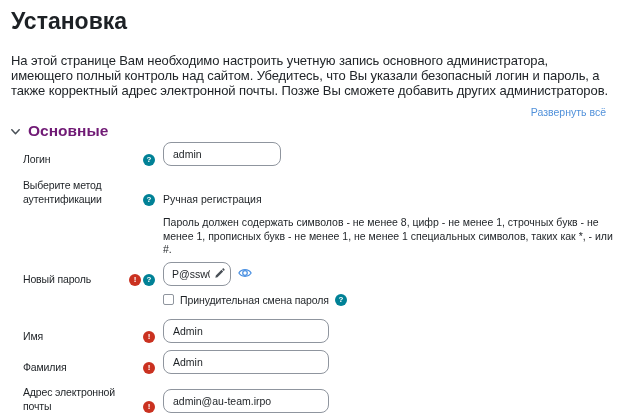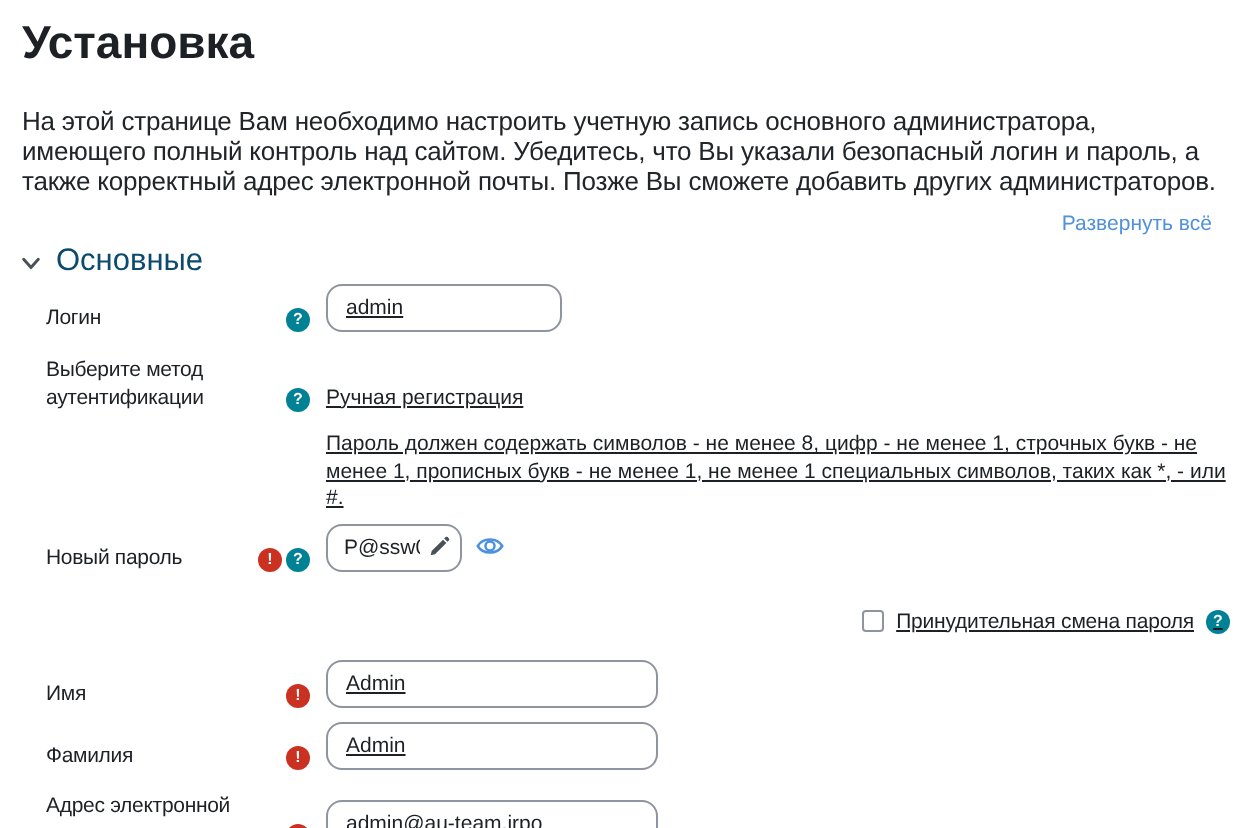--- a/index.html
+++ b/index.html
@@ -22,46 +22,46 @@
   }
   .expand {
     position: absolute; top: 106px; right: 18px;
     font-size: 10.5px; color: #5191da; text-decoration: none; cursor: pointer; margin-left: 28px;
   }
   .section-header {
     position: absolute; left: 10px; top: 122px;
     display: flex; align-items: center; gap: 7px; cursor: pointer;
   }
   .chev { width: 11px; height: 11px; flex: none; }
-  .section-title { font-size: 15.5px; font-weight: normal; color: #0c4a6e; }
+  .section-title { font-size: 15.5px; font-weight: bold; color: #701a75; }
 
   .form { position: absolute; left: 23px; top: 142px; width: 592px; }
   .row { display: flex; align-items: flex-end; }
   .mb7 { margin-bottom: 7px; } .mb6 { margin-bottom: 6px; }
-  .mb5 { margin-bottom: 5px; } .mb13 { margin-bottom: 13px; flex-direction: column; }
+  .mb5 { margin-bottom: 5px; } .mb13 { margin-bottom: 13px; }
 
   .lbl {
     width: 114px; flex: none;
     font-size: 10.5px; line-height: 14px; padding-top: 5px;
     letter-spacing: -0.15px; color: #1d2125;
   }
   .icons {
     width: 26px; flex: none; display: flex; justify-content: flex-end;
     gap: 2px; padding-top: 6px; padding-right: 8px;
   }
   .cicon {
     width: 12px; height: 12px; flex: none; border-radius: 50%;
     color: #fff; font-size: 8px; font-weight: bold;
     display: flex; align-items: center; justify-content: center;
     line-height: 1; cursor: pointer;
   }
   .help { background: #008196; }
   .req  { background: #ca3120; cursor: default; }
 
-  .ctl { display: flex; align-items: flex-start; text-decoration: underline; }
+  .ctl { display: flex; align-items: flex-start; }
   input[type=text] {
     height: 24px; border: 1px solid #8f959e; border-radius: 8px;
     padding: 0 9px; font-size: 10.5px; color: #1d2125;
     font-family: "Liberation Sans", sans-serif; background: #fff; outline: none;
   }
   .w-login { width: 118px; }
   .w-name  { width: 166px; }
   .static { font-size: 10.5px; line-height: 13.5px; padding-top: 4px; }
   .hint { width: 456px; }
 

